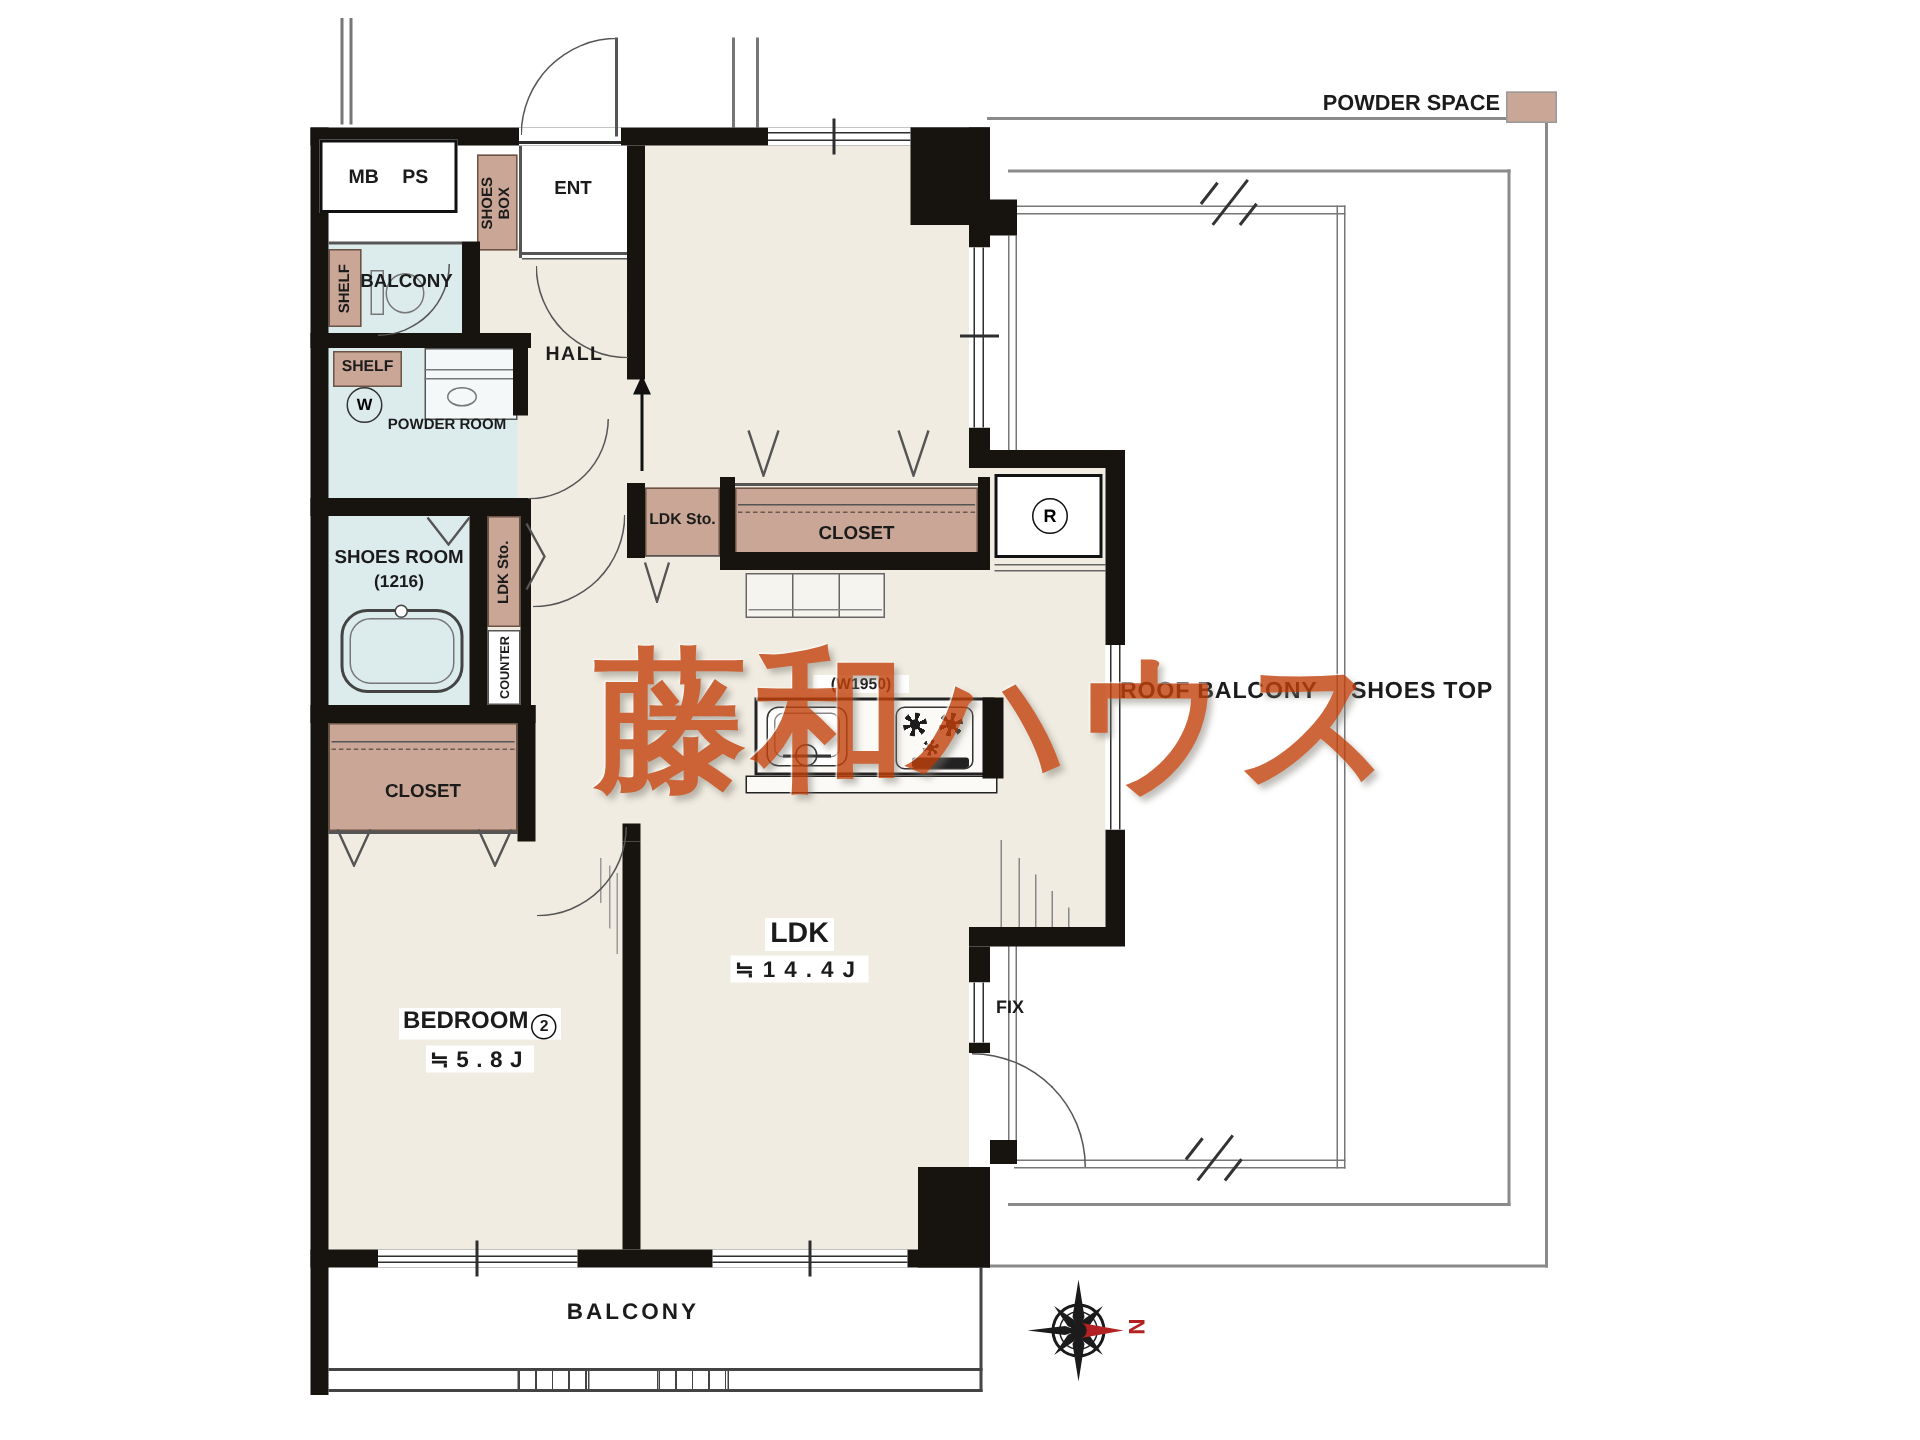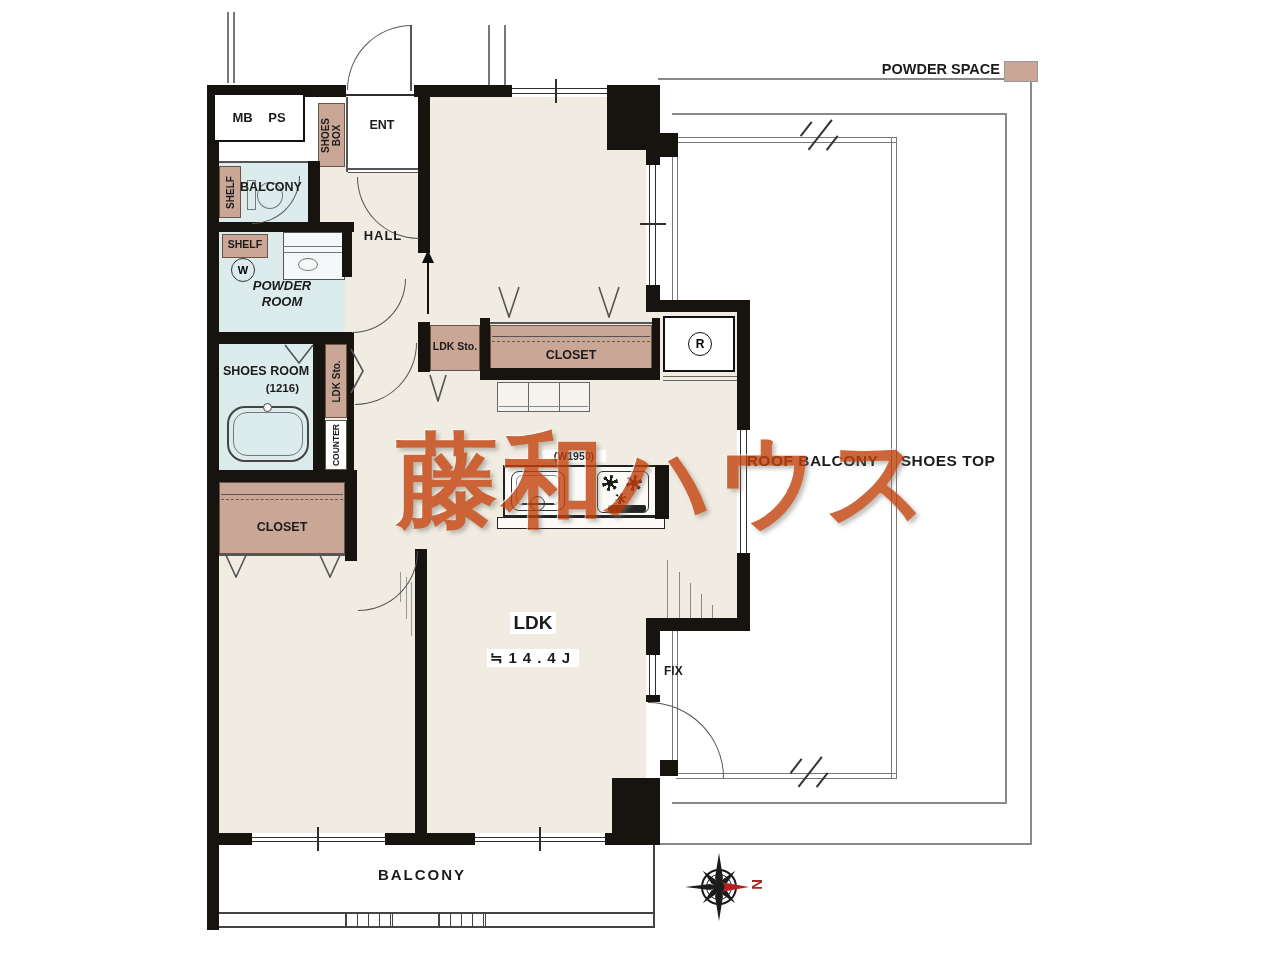--- a/index.html
+++ b/index.html
@@ -264,38 +264,44 @@
   <div class="rotwrap" style="left:318px;top:103px;width:27px;height:64px;">
     <div class="rt" style="font-size:10px;line-height:1.05;white-space:normal;width:40px;text-align:center;">SHOES BOX</div>
   </div>
   <div class="lbl" style="left:352px;top:118px;width:60px;font-size:12.5px;">ENT</div>
   <div class="lbl" style="left:240px;top:180px;width:62px;font-size:12.5px;">BALCONY</div>
   <div class="rotwrap" style="left:219px;top:166px;width:22px;height:52px;">
     <div class="rt" style="font-size:10px;">SHELF</div>
   </div>
   <div class="lbl" style="left:222px;top:238px;width:46px;font-size:10.5px;">SHELF</div>
   <div class="lbl" style="left:352px;top:228px;width:62px;font-size:13px;letter-spacing:1px;">HALL</div>
-  <div class="lbl" style="left:238px;top:278px;width:88px;font-size:13px;line-height:1.25;font-style:italic;">POWDER ROOM</div>
+  <div class="lbl" style="left:254px;top:278px;width:88px;font-size:10px;line-height:1.25;">POWDER ROOM</div>
   <div class="lbl" style="left:216px;top:364px;width:100px;font-size:12.5px;">SHOES ROOM</div>
-  <div class="lbl" style="left:199px;top:382px;width:100px;font-size:11.5px;text-align:right;">(1216)</div>
+  <div class="lbl" style="left:216px;top:382px;width:100px;font-size:11.5px;">(1216)</div>
   <div class="rotwrap" style="left:325px;top:344px;width:22px;height:74px;">
     <div class="rt" style="font-size:10px;">LDK Sto.</div>
   </div>
   <div class="rotwrap" style="left:325px;top:420px;width:22px;height:50px;">
     <div class="rt" style="font-size:8.5px;">COUNTER</div>
   </div>
   <div class="lbl" style="left:430px;top:340px;width:50px;font-size:10.5px;">LDK Sto.</div>
   <div class="lbl" style="left:521px;top:348px;width:100px;font-size:12.5px;">CLOSET</div>
   <div class="lbl" style="left:232px;top:520px;width:100px;font-size:12.5px;">CLOSET</div>
 
 
+  <div class="lbl" style="left:240px;top:672px;width:160px;">
+    <div class="wbg" style="display:inline-block;font-size:16px;">
+      <span>BEDROOM</span><span class="circ">2</span>
+    </div><br>
+    <span class="wbg" style="display:inline-block;font-size:15px;letter-spacing:5px;margin-top:4px;">≒5.8J</span>
+  </div>
 
   <div class="lbl" style="left:473px;top:612px;width:120px;">
     <span class="wbg" style="display:inline-block;font-size:19px;">LDK</span><br>
-    <span class="wbg" style="display:inline-block;font-size:15px;letter-spacing:6px;margin-top:15px;">≒14.4J</span>
+    <span class="wbg" style="display:inline-block;font-size:15px;letter-spacing:6px;margin-top:3px;">≒14.4J</span>
   </div>
 
   <div class="lbl wbg" style="left:542px;top:450px;width:58px;font-size:10.5px;">(W1950)</div>
   <div class="lbl" style="left:664px;top:664px;width:36px;font-size:12px;text-align:left;">FIX</div>
   <div class="lbl" style="left:735px;top:452px;width:155px;font-size:15.5px;letter-spacing:0.5px;">ROOF BALCONY</div>
   <div class="lbl" style="left:900px;top:452px;width:96px;font-size:15.5px;letter-spacing:0.5px;">SHOES TOP</div>
   <div class="lbl" style="left:368px;top:866px;width:108px;font-size:15px;letter-spacing:2px;">BALCONY</div>
 
   <svg class="abs" style="left:683px;top:851px;z-index:40;" width="72" height="72" viewBox="-36 -36 72 72">
     <circle r="17" fill="none" stroke="#1b1b1b" stroke-width="2"></circle>

